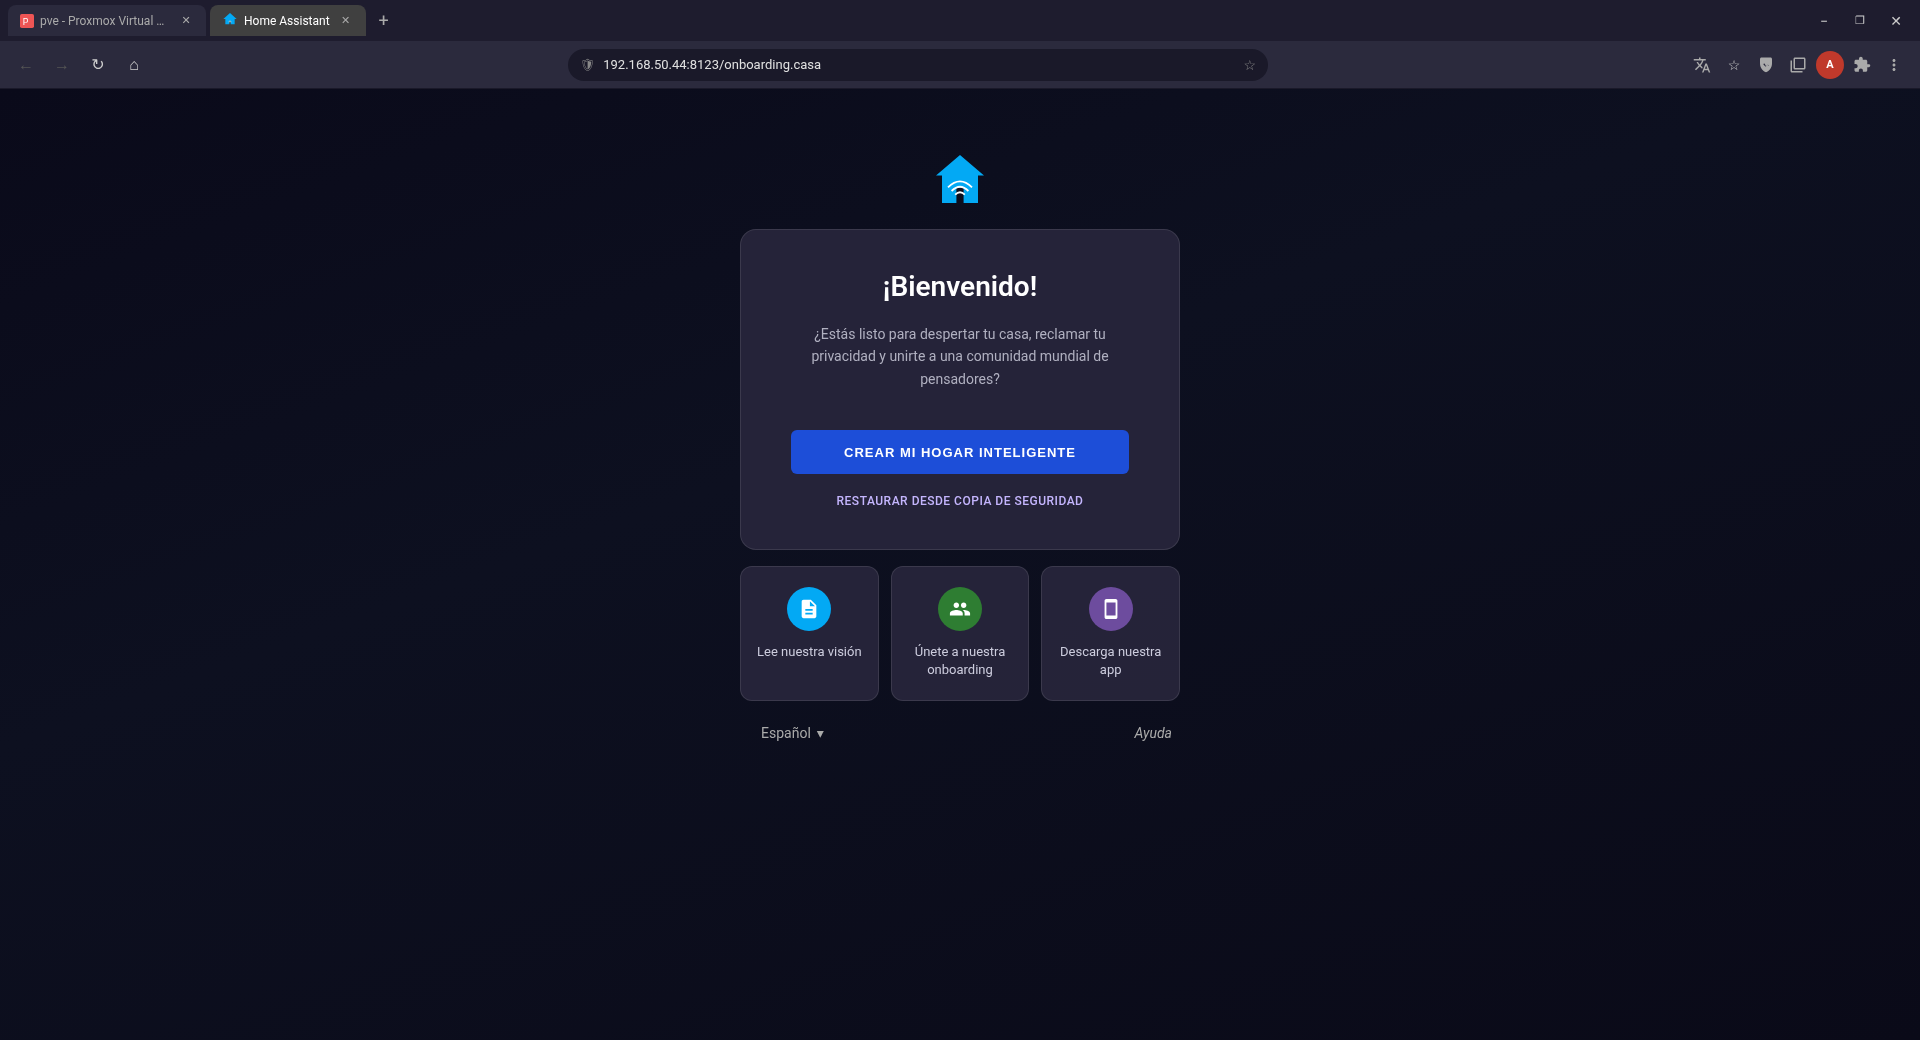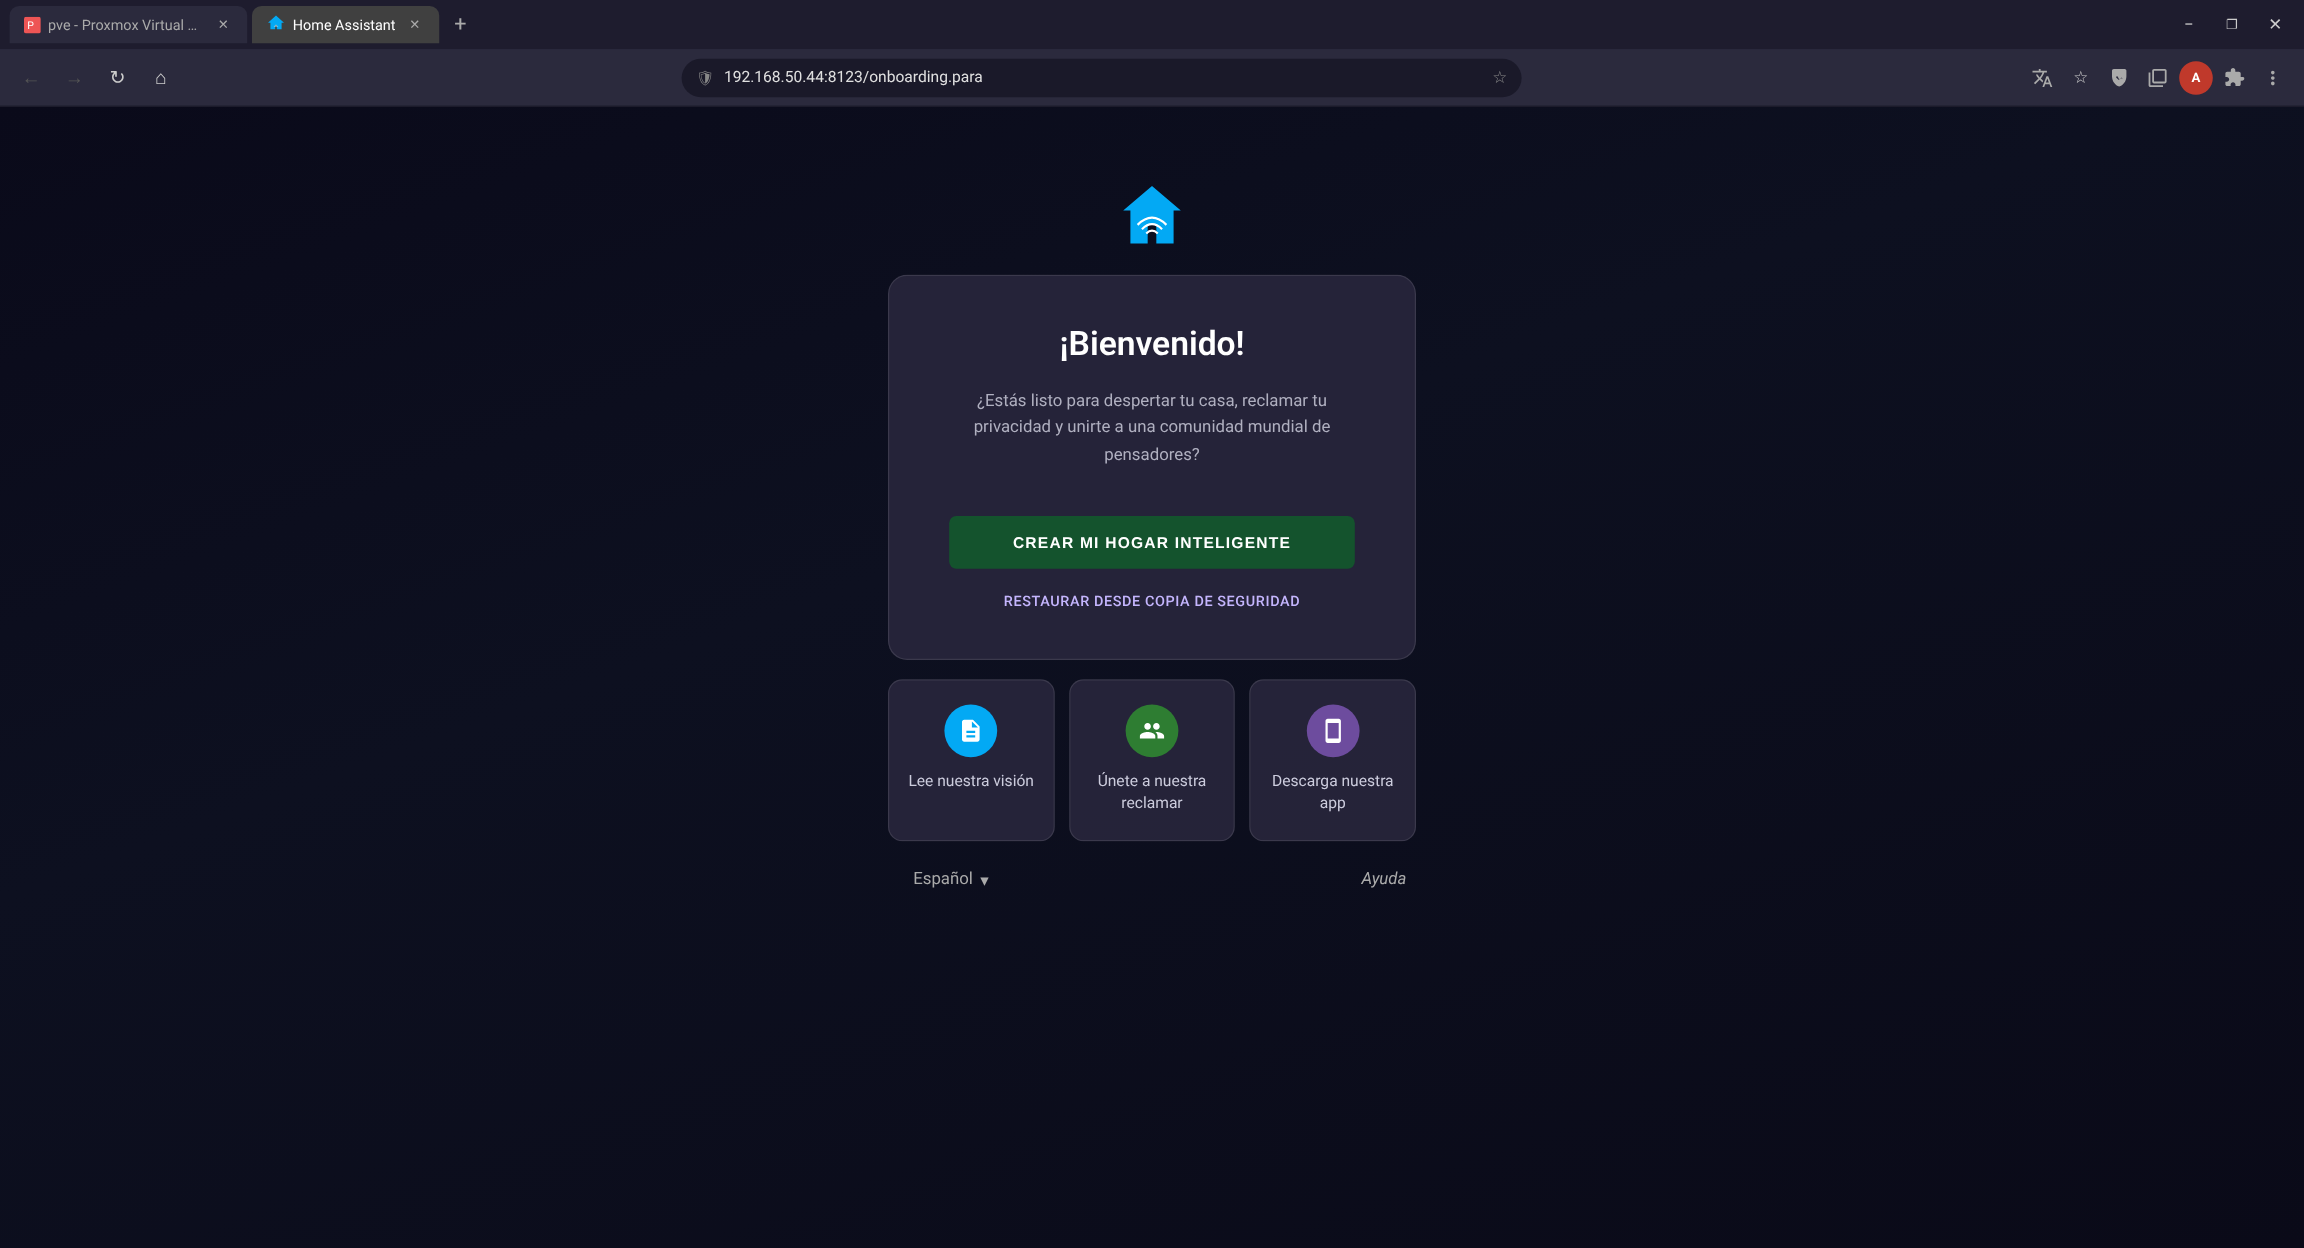--- a/index.html
+++ b/index.html
@@ -222,21 +222,21 @@
     .welcome-desc {
       font-size: 14px;
       color: #b0b0c0;
       line-height: 1.6;
       margin-bottom: 40px;
     }
 
     .create-btn {
       width: 100%;
       height: 44px;
-      background: #14532d;
+      background: #1d4ed8;
       border: none;
       border-radius: 6px;
       color: #fff;
       font-size: 13px;
       font-weight: 700;
       letter-spacing: 1px;
       cursor: pointer;
       text-transform: uppercase;
       margin-bottom: 16px;
     }
@@ -374,21 +374,21 @@
   </div>
 
   <div class="address-bar">
     <div class="nav-btn disabled">←</div>
     <div class="nav-btn disabled">→</div>
     <div class="nav-btn">↻</div>
     <div class="nav-btn">⌂</div>
 
     <div class="url-bar">
       <span class="url-shield">🛡</span>
-      <span class="url-text">192.168.50.44:8123/onboarding.para</span>
+      <span class="url-text">192.168.50.44:8123/onboarding.casa</span>
       <span class="url-star">☆</span>
     </div>
 
     <div class="toolbar-right">
       <div class="toolbar-icon">
         <svg viewBox="0 0 24 24" width="18" height="18" fill="#aaa">
           <path d="M12.87 15.07l-2.54-2.51.03-.03c1.74-1.94 2.98-4.17 3.71-6.53H17V4h-7V2H8v2H1v1.99h11.17C11.5 7.92 10.44 9.75 9 11.35 8.07 10.32 7.3 9.19 6.69 8h-2c.73 1.63 1.73 3.17 2.98 4.56l-5.09 5.02L4 19l5-5 3.11 3.11.76-2.04zM18.5 10h-2L12 22h2l1.12-3h4.75L21 22h2l-4.5-12zm-2.62 7l1.62-4.33L19.12 17h-3.24z"></path>
         </svg>
       </div>
       <div class="toolbar-icon">☆</div>
@@ -562,21 +562,21 @@
       </div>
       <span class="info-card-label">Lee nuestra visión</span>
     </div>
 
     <div class="info-card">
       <div class="info-card-icon icon-green">
         <svg viewBox="0 0 24 24" width="22" height="22" fill="white">
           <path d="M16 11c1.66 0 2.99-1.34 2.99-3S17.66 5 16 5c-1.66 0-3 1.34-3 3s1.34 3 3 3zm-8 0c1.66 0 2.99-1.34 2.99-3S9.66 5 8 5C6.34 5 5 6.34 5 8s1.34 3 3 3zm0 2c-2.33 0-7 1.17-7 3.5V19h14v-2.5c0-2.33-4.67-3.5-7-3.5zm8 0c-.29 0-.62.02-.97.05 1.16.84 1.97 1.97 1.97 3.45V19h6v-2.5c0-2.33-4.67-3.5-7-3.5z"></path>
         </svg>
       </div>
-      <span class="info-card-label">Únete a nuestra reclamar</span>
+      <span class="info-card-label">Únete a nuestra onboarding</span>
     </div>
 
     <div class="info-card">
       <div class="info-card-icon icon-purple">
         <svg viewBox="0 0 24 24" width="22" height="22" fill="white">
           <path d="M17 1.01L7 1c-1.1 0-2 .9-2 2v18c0 1.1.9 2 2 2h10c1.1 0 2-.9 2-2V3c0-1.1-.9-1.99-2-1.99zM17 19H7V5h10v14z"></path>
         </svg>
       </div>
       <span class="info-card-label">Descarga nuestra app</span>
     </div>

